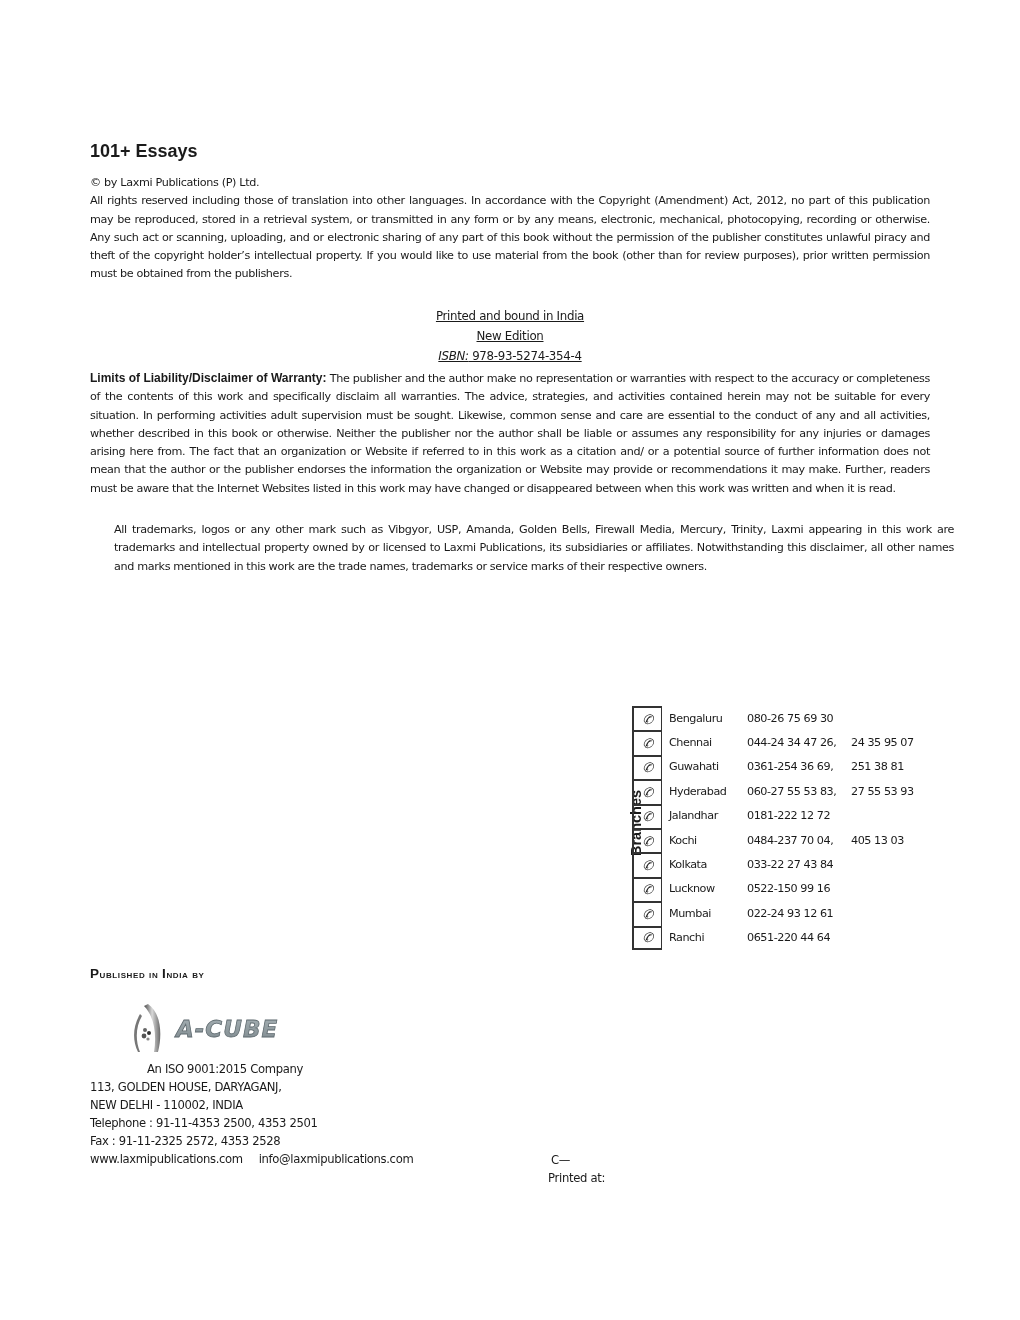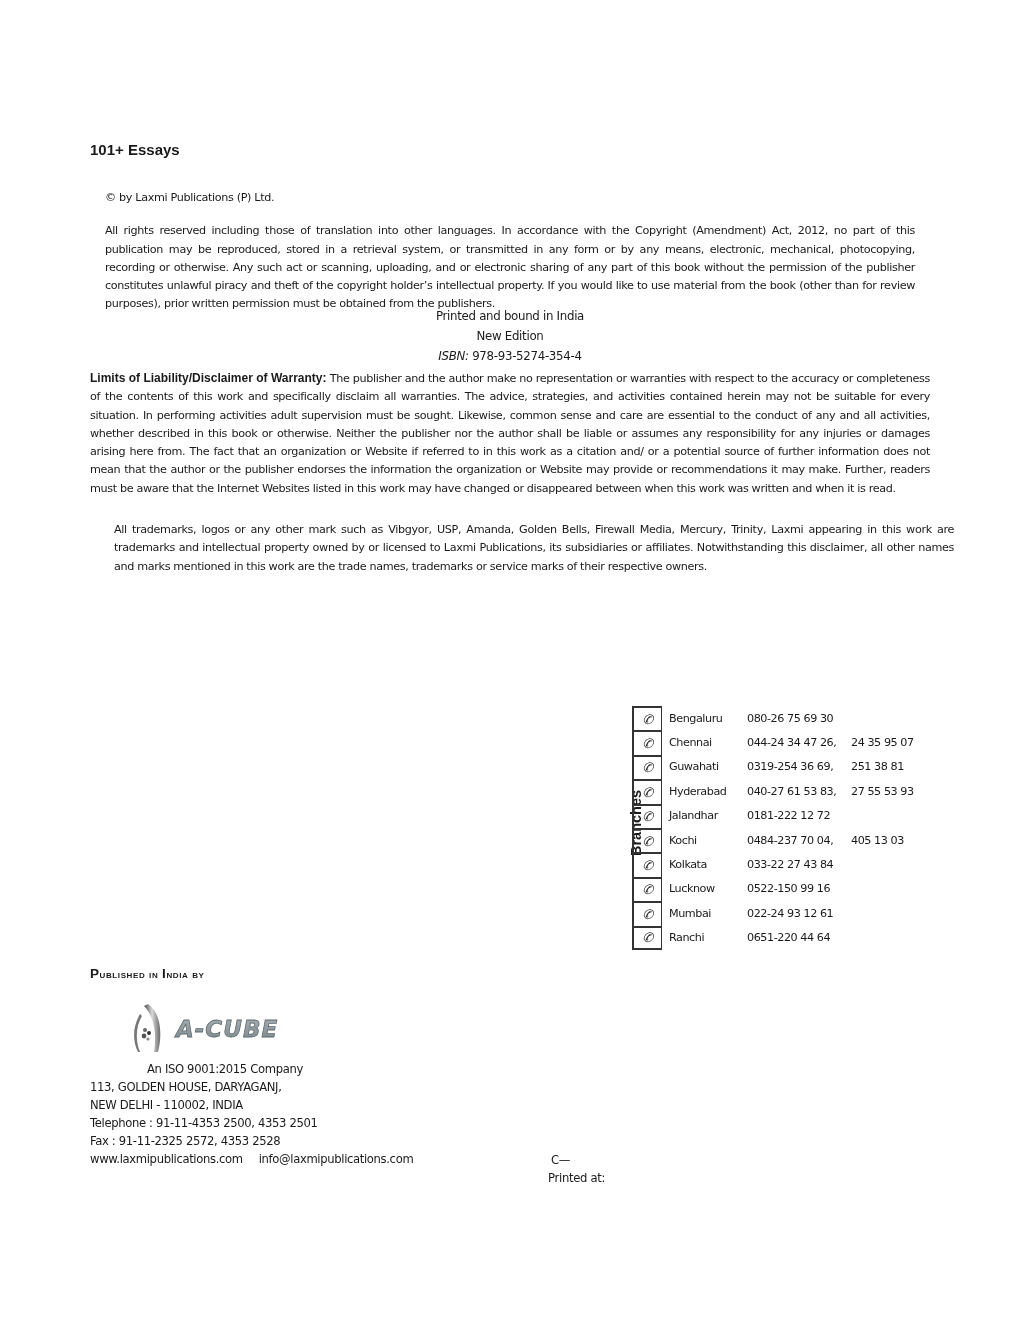--- a/index.html
+++ b/index.html
@@ -13,41 +13,41 @@
       position: relative;
       overflow: hidden;
       color: #1a1a1a;
       font-family: "Liberation Sans", sans-serif;
     }
     .abs { position: absolute; }
     .title {
       left: 90px; top: 141px;
       font-family: "Liberation Sans", sans-serif;
       font-weight: bold;
-      font-size: 15px;
+      font-size: 18px;
     }
     .body-text {
       font-family: "DejaVu Sans", sans-serif;
       font-size: 11.2px;
       letter-spacing: -0.35px;
       line-height: 18.3px;
       text-align: justify;
       text-align-last: left;
     }
     .copyright-block { left: 90px; top: 174px; width: 840px; }
-    .copyright-block p { margin: 15px; }
+    .copyright-block p { margin: 0; }
     .center-block {
       left: 90px; top: 306px; width: 840px;
       text-align: center;
       font-family: "DejaVu Sans", sans-serif;
       font-size: 11.8px;
       letter-spacing: -0.3px;
       line-height: 20px;
     }
-    .center-block div { margin: 0; }
+    .center-block div { margin: 0; text-decoration: underline; }
     .isbn-label { font-style: italic; }
     .liability { left: 90px; top: 369px; width: 840px; }
     .liability .lead {
       font-family: "Liberation Sans", sans-serif;
       font-weight: bold;
       font-size: 12px;
       letter-spacing: 0;
     }
     .trademarks { left: 90px; top: 521px; width: 840px; margin-left: 24px; }
 
@@ -154,27 +154,27 @@
   </div>
   <div class="branch-row">
     <span class="phone-cell">✆</span>
     <span class="city">Chennai</span>
     <span class="num1">044-24 34 47 26,</span>
     <span class="num2">24 35 95 07</span>
   </div>
   <div class="branch-row">
     <span class="phone-cell">✆</span>
     <span class="city">Guwahati</span>
-    <span class="num1">0319-254 36 69,</span>
+    <span class="num1">0361-254 36 69,</span>
     <span class="num2">251 38 81</span>
   </div>
   <div class="branch-row">
     <span class="phone-cell">✆</span>
     <span class="city">Hyderabad</span>
-    <span class="num1">040-27 61 53 83,</span>
+    <span class="num1">060-27 55 53 83,</span>
     <span class="num2">27 55 53 93</span>
   </div>
   <div class="branch-row">
     <span class="phone-cell">✆</span>
     <span class="city">Jalandhar</span>
     <span class="num1">0181-222 12 72</span>
     <span class="num2"></span>
   </div>
   <div class="branch-row">
     <span class="phone-cell">✆</span>

